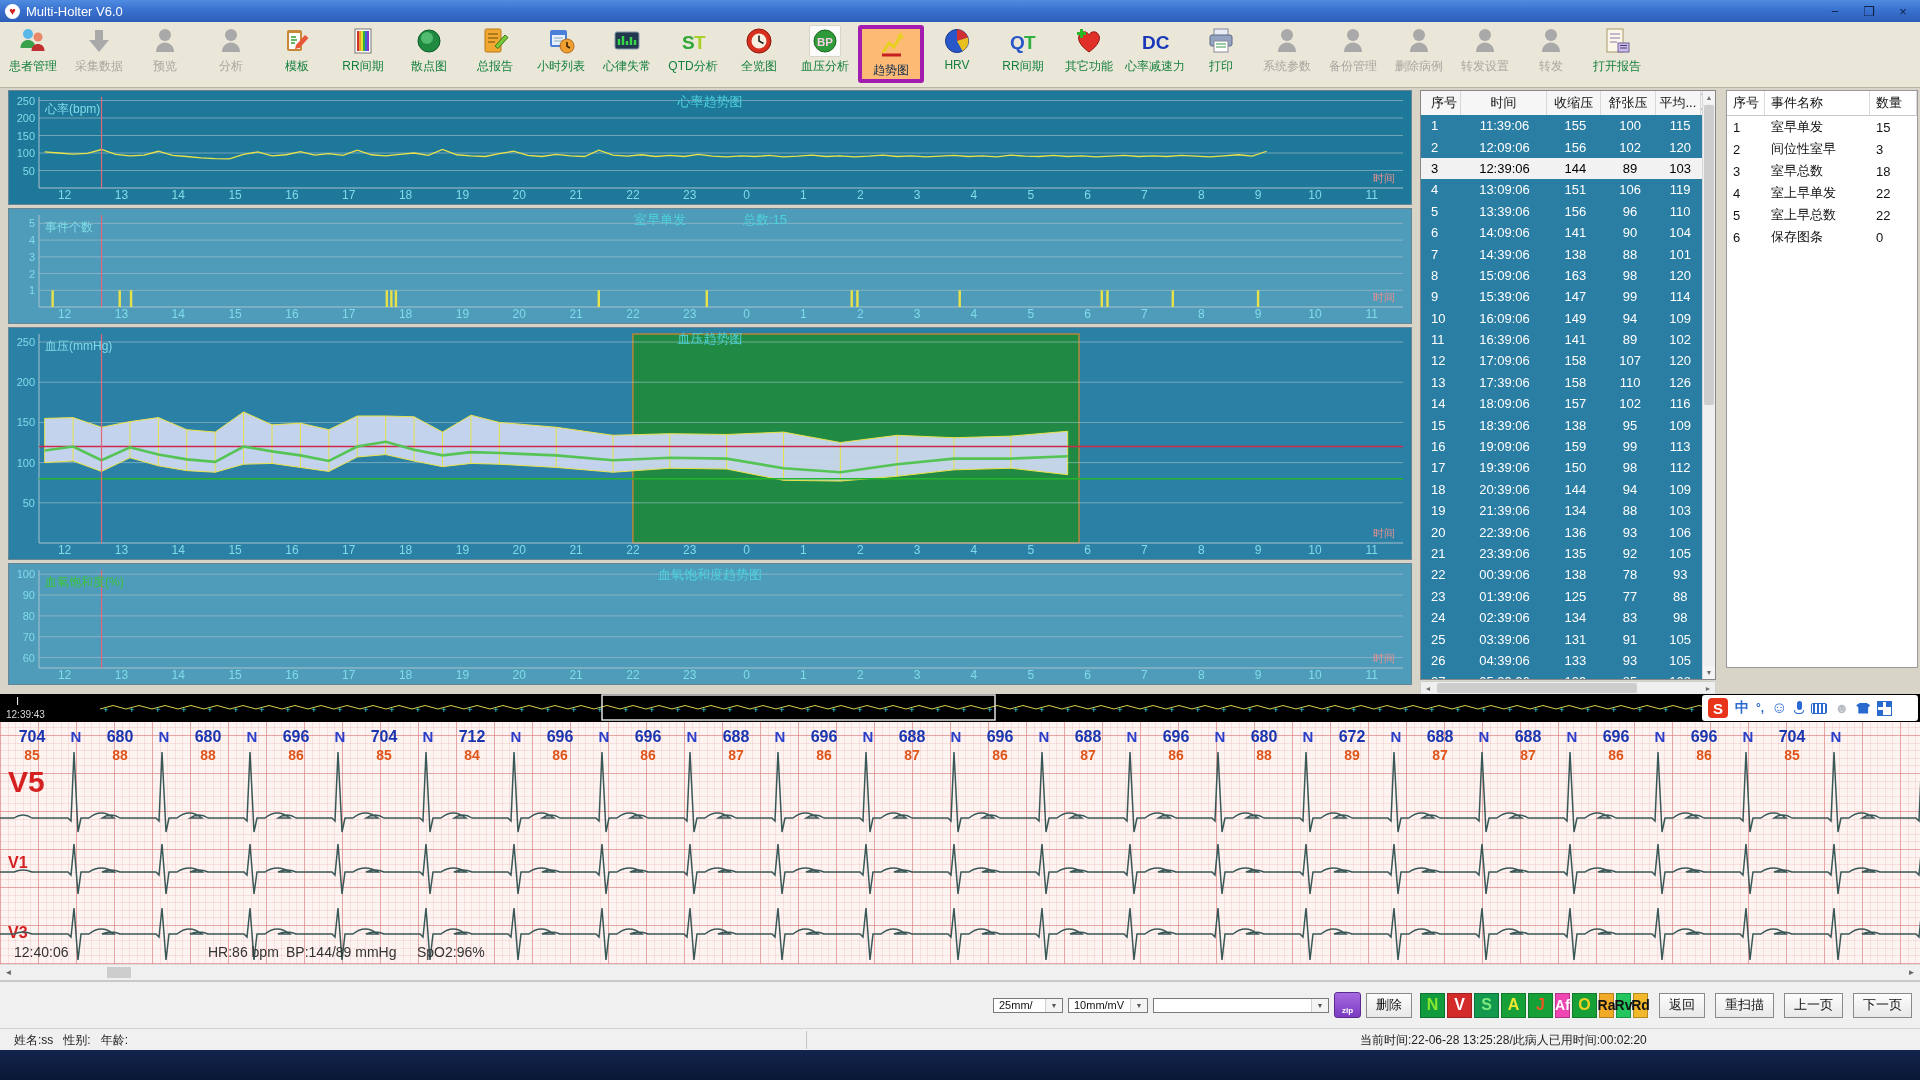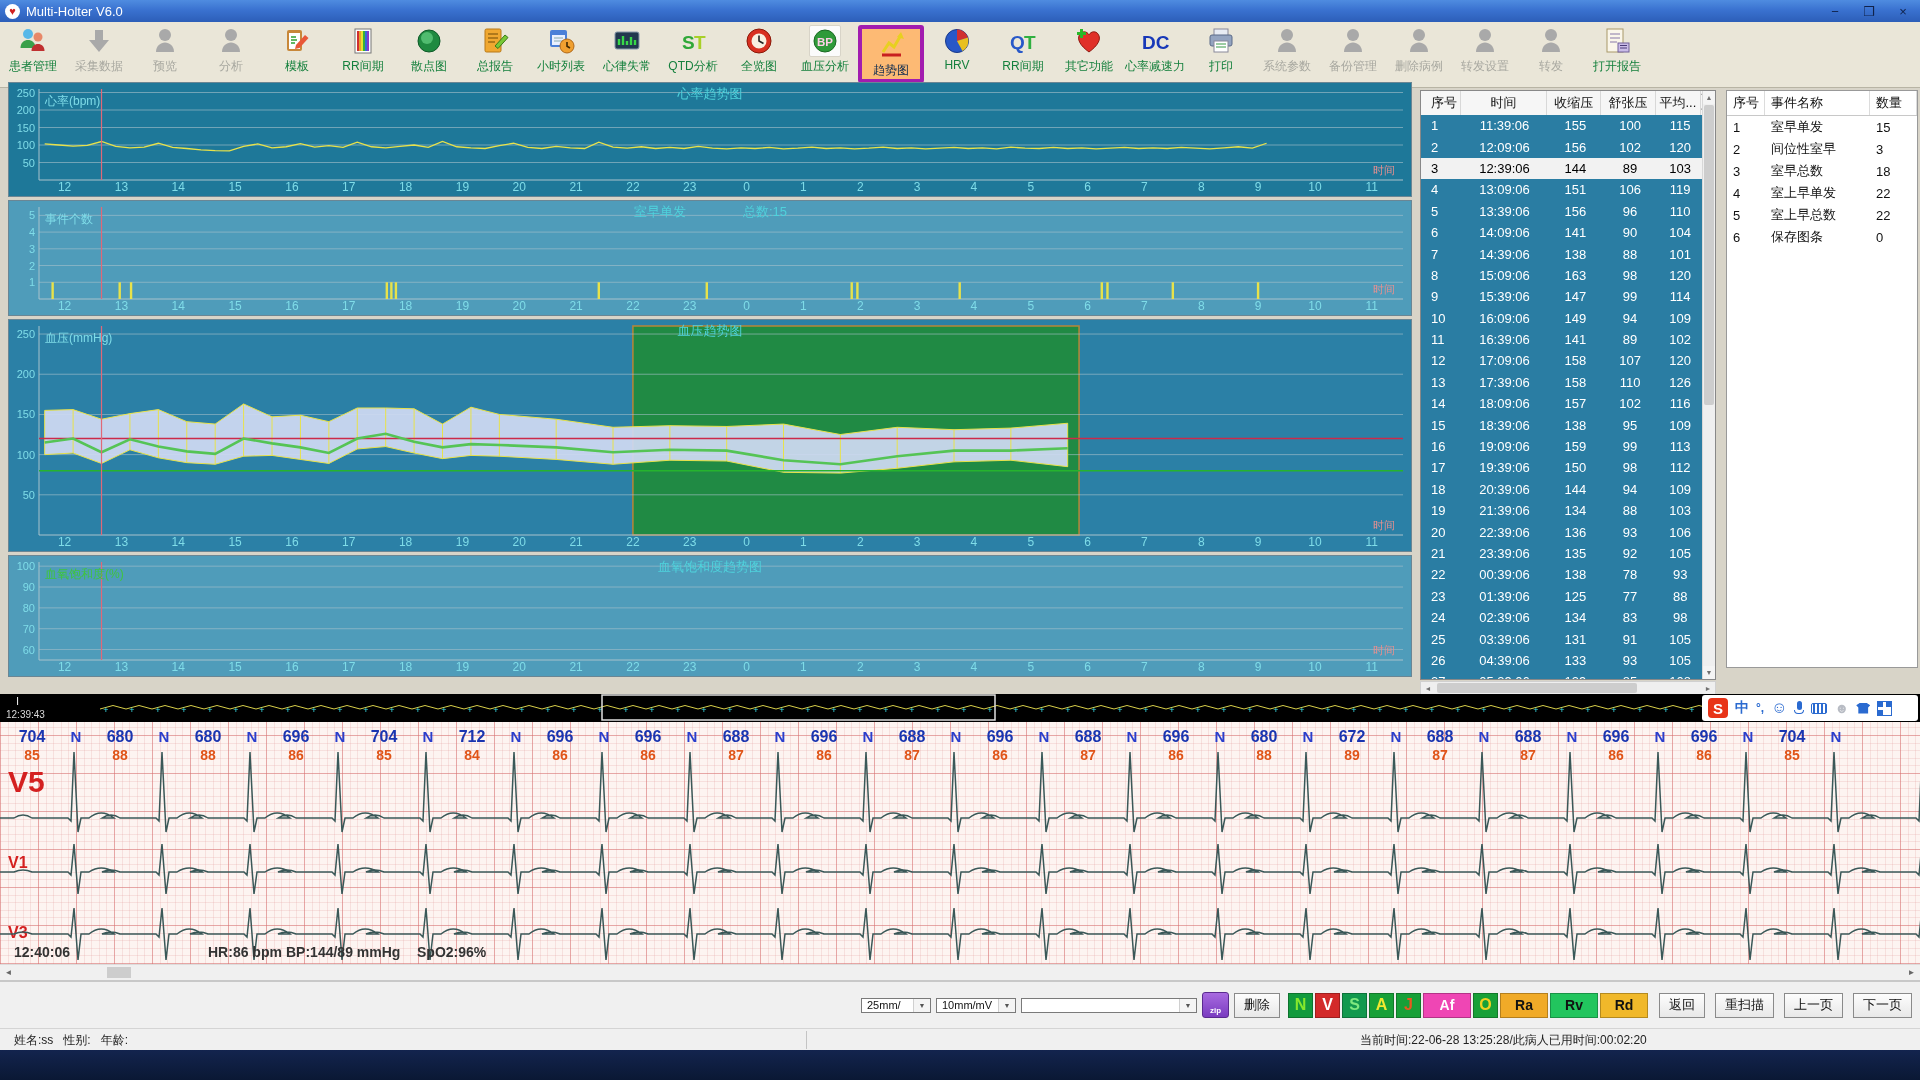--- a/index.html
+++ b/index.html
@@ -24,21 +24,21 @@
   .titem .ticon{width:32px;height:32px;display:flex;align-items:center;justify-content:center;}
   .titem .tlabel{font-size:12px;color:#15803d;white-space:nowrap;margin-top:1px;}
   .titem.disabled .tlabel{color:#a8a8a0;}
   .titem.disabled{cursor:default;align-items:center;}
   .titem.selected{background:#fdba74;border:4px solid #a21caf;box-sizing:border-box;}
   .titem.selected .tlabel{color:#0a2a50;}
   .titem.hl .ticon{background:#fbfbfb;border:1px solid #d8d4c8;border-radius:2px;box-sizing:border-box;}
 
   
   .main-bg{position:absolute;left:0;top:88px;width:1920px;height:606px;background:#d8d4c8;}
-  .charts{position:absolute;left:8px;top:82px;width:1368px;}
+  .charts{position:absolute;left:8px;top:90px;width:1368px;}
   .chart{position:relative;width:1404px;border:1px solid #6a8694;box-sizing:border-box;margin-bottom:3px;}
   .chart svg{display:block;}
   #chart-hr{height:115px;background:#1e7899;}
   #chart-pvc{height:116px;background:#4f9cba;}
   #chart-bp{height:233px;background:#2b80a6;}
   #chart-spo2{height:122px;background:#4f9cba;}
 
   
   .bp-table{position:absolute;left:1420px;top:90px;width:296px;height:590px;background:#fff;
     border:1px solid #888;box-sizing:border-box;overflow:hidden;}
@@ -98,42 +98,42 @@
 
   
   .paper{position:absolute;left:0;top:722px;width:1920px;height:242px;background:#fdf4f1;
     background-image:
       repeating-linear-gradient(90deg, rgba(214,110,110,.50) 0 1px, transparent 1px 38px),
       repeating-linear-gradient(0deg,  rgba(214,110,110,.50) 0 1px, transparent 1px 38px),
       repeating-linear-gradient(90deg, rgba(224,150,150,.22) 0 1px, transparent 1px 7.6px),
       repeating-linear-gradient(0deg,  rgba(224,150,150,.22) 0 1px, transparent 1px 7.6px);}
   .paper svg{position:absolute;left:0;top:0;}
   .paper-bottom{position:absolute;left:0;top:222px;width:1920px;font-size:14px;color:#333;}
-  .paper-bottom span{position:absolute;white-space:nowrap;font-weight:bold;}
+  .paper-bottom span{position:absolute;white-space:nowrap;}
 
   .ecg-hscroll{position:absolute;left:0;top:964px;width:1920px;height:17px;background:#f0f0f0;
     border-top:1px solid #dcdcdc;border-bottom:1px solid #c8c8c8;box-sizing:border-box;}
   .ecg-hscroll .arr{position:absolute;top:0;height:15px;width:17px;display:flex;align-items:center;
     justify-content:center;font-size:8px;color:#666;}
   .ecg-hscroll .thumb{position:absolute;left:107px;top:2px;width:24px;height:11px;background:#cdcdcd;}
 
   
   .btoolbar{position:absolute;left:0;top:981px;width:1920px;height:47px;background:#f0f0f0;
     border-top:1px solid #c8c8c8;display:flex;align-items:center;justify-content:flex-end;
     gap:5px;padding-right:8px;box-sizing:border-box;}
   .selbox{height:15px;background:#fff;border:1px solid #7a7a7a;display:flex;align-items:center;
     font-size:11px;color:#111;padding-left:5px;box-sizing:border-box;position:relative;}
   .selbox .caret{margin-left:auto;width:16px;height:100%;display:flex;align-items:center;
     justify-content:center;font-size:7px;color:#555;border-left:1px solid #d0d0d0;background:#f4f4f4;}
   .pushbtn{height:25px;background:linear-gradient(#fdfdfd,#e8e8e8);border:1px solid #8a8a8a;
     font-size:13px;color:#111;display:flex;align-items:center;justify-content:center;
     padding:0 9px;cursor:pointer;font-family:inherit;}
   .beatbtn{width:25px;height:25px;display:flex;align-items:center;justify-content:center;
     font-size:16px;font-weight:bold;cursor:pointer;border:1px solid rgba(0,0,0,.25);box-sizing:border-box;}
-  .beatbtn.wide{width:48px;font-size:14px;}
+  .beatbtn.wide{width:15px;font-size:14px;}
   .zipbtn{width:27px;height:26px;background:linear-gradient(#a86ae0,#7a3cc0);border:1px solid #5a2a90;
     border-radius:3px;color:#fff;font-size:8px;font-weight:bold;display:flex;align-items:flex-end;
     justify-content:center;cursor:pointer;padding-bottom:2px;box-sizing:border-box;}
 
   
   .statusbar{position:absolute;left:0;top:1028px;width:1920px;height:22px;background:#f0f0f0;
     border-top:1px solid #d4d4d4;font-size:12px;color:#222;}
   .statusbar .sb-left{position:absolute;left:14px;top:3px;white-space:pre;}
   .statusbar .sb-div{position:absolute;left:806px;top:2px;bottom:2px;width:1px;background:#c4c4c4;}
   .statusbar .sb-right{position:absolute;left:1360px;top:3px;white-space:nowrap;}

